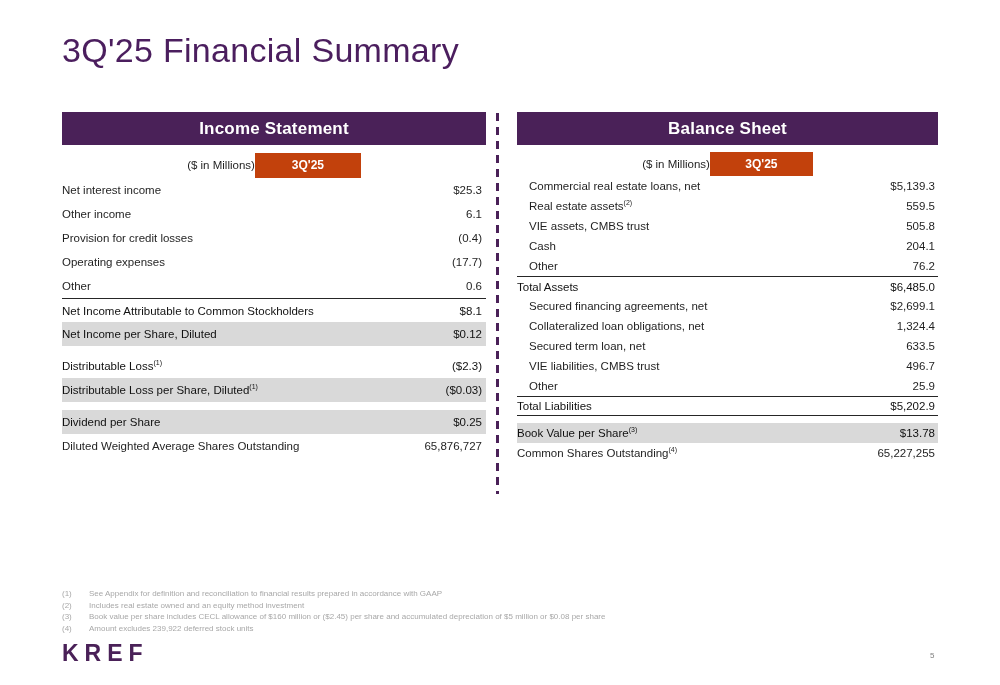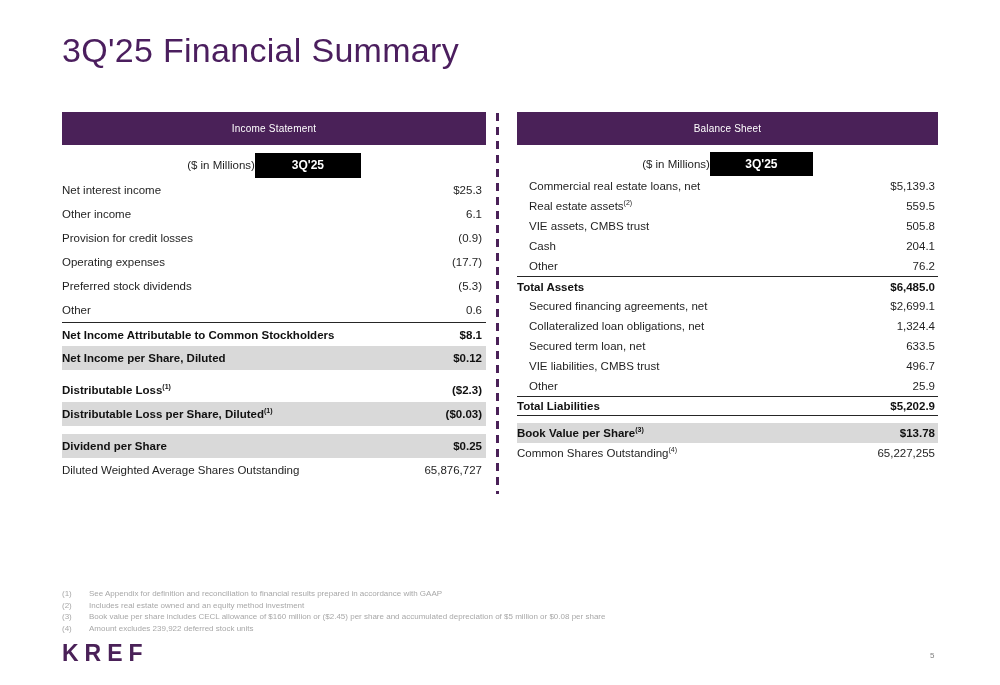--- a/index.html
+++ b/index.html
@@ -7,40 +7,40 @@
     width:1000px; height:685px; background:#ffffff; position:relative; overflow:hidden;
     font-family:"Liberation Sans", sans-serif; color:#1f1f1f;
   }
   .title {
     position:absolute; left:62px; top:31px; font-size:34px; color:#4b1e5e; letter-spacing:0.3px;
   }
   .table { position:absolute; top:112px; }
   .is { left:62px; width:424px; }
   .bs { left:517px; width:421px; }
   .tbar {
-    height:33px; background:#4a2158; color:#ffffff; font-weight:normal; font-size:10px;
+    height:33px; background:#4a2158; color:#ffffff; font-weight:bold; font-size:17px;
     display:flex; align-items:center; justify-content:center; letter-spacing:0.2px;
   }
   .thead { display:flex; justify-content:center; align-items:center; margin-top:7px; height:26px; }
   .bs .thead { height:24px; }
   .unit { font-size:11.5px; }
   .badge {
-    background:#000000; color:#ffffff; font-weight:bold; font-size:12px;
+    background:#c2410c; color:#ffffff; font-weight:bold; font-size:12px;
     width:106px; height:25px; display:flex; align-items:center; justify-content:center;
   }
   .bs .badge { width:103px; height:24px; }
   .trow {
     display:flex; justify-content:space-between; align-items:center;
     font-size:11.5px; box-sizing:border-box;
   }
   .is .trow { height:24px; }
   .bs .trow { height:20px; }
   .is .spacer { height:8px; }
   .bs .spacer { height:7px; }
-  .trow.em { font-weight:bold; color:#111111; }
+  .trow.em { font-weight:normal; color:#111111; }
   .trow.hl { background:#d9d9d9; }
   .trow.sum { border-top:1.5px solid #262626; }
   .trow.end { border-bottom:1.5px solid #262626;align-items:center; }
   .trow.indent .tlabel { padding-left:12px; }
   .tlabel { white-space:nowrap; }
   .tvalue { padding-right:4px; white-space:nowrap; }
   .bs .tvalue { padding-right:3px; }
   sup { font-size:7px; vertical-align:super; line-height:0; }
   .divider {
     position:absolute; left:496px; top:113px; width:3px; height:381px;
@@ -70,29 +70,25 @@
       <div class="trow ">
         <span class="tlabel">Net interest income</span>
         <span class="tvalue">$25.3</span>
       </div>
       <div class="trow ">
         <span class="tlabel">Other income</span>
         <span class="tvalue">6.1</span>
       </div>
       <div class="trow ">
         <span class="tlabel">Provision for credit losses</span>
-        <span class="tvalue">(0.9)</span>
+        <span class="tvalue">(0.4)</span>
       </div>
       <div class="trow ">
         <span class="tlabel">Operating expenses</span>
         <span class="tvalue">(17.7)</span>
-      </div>
-      <div class="trow ">
-        <span class="tlabel">Preferred stock dividends</span>
-        <span class="tvalue">(5.3)</span>
       </div>
       <div class="trow ">
         <span class="tlabel">Other</span>
         <span class="tvalue">0.6</span>
       </div>
       <div class="trow em sum">
         <span class="tlabel">Net Income Attributable to Common Stockholders</span>
         <span class="tvalue">$8.1</span>
       </div>
       <div class="trow em hl">

